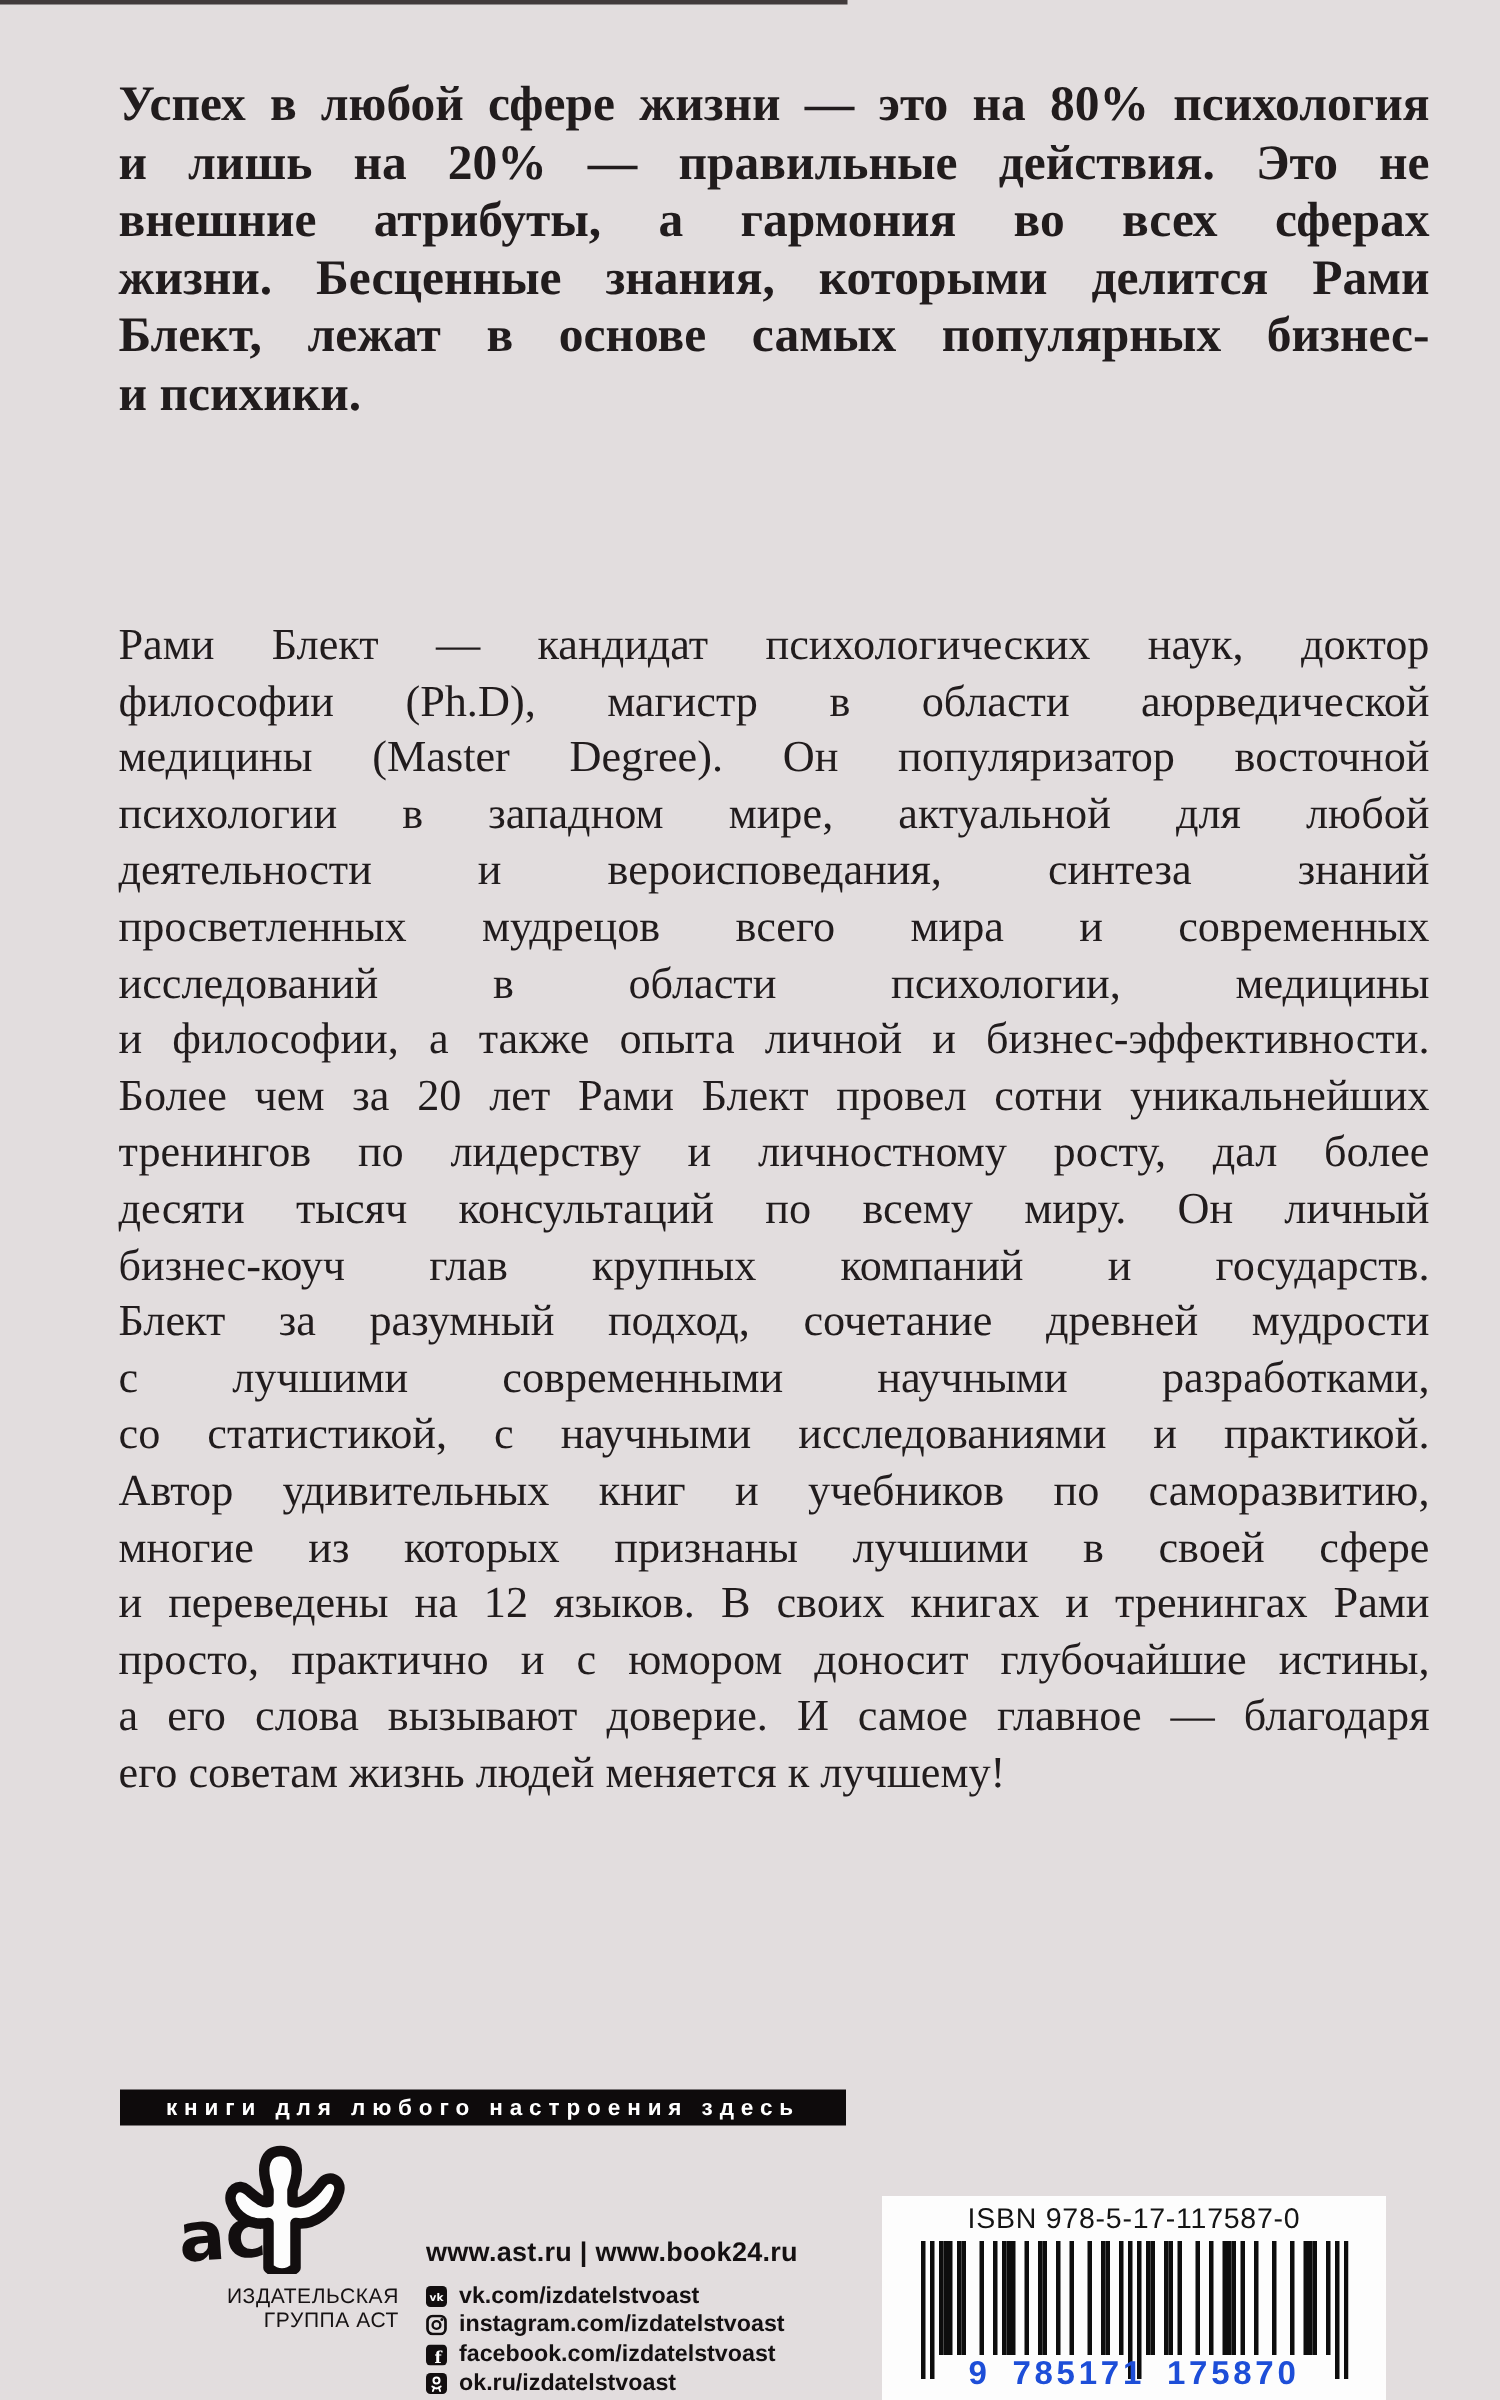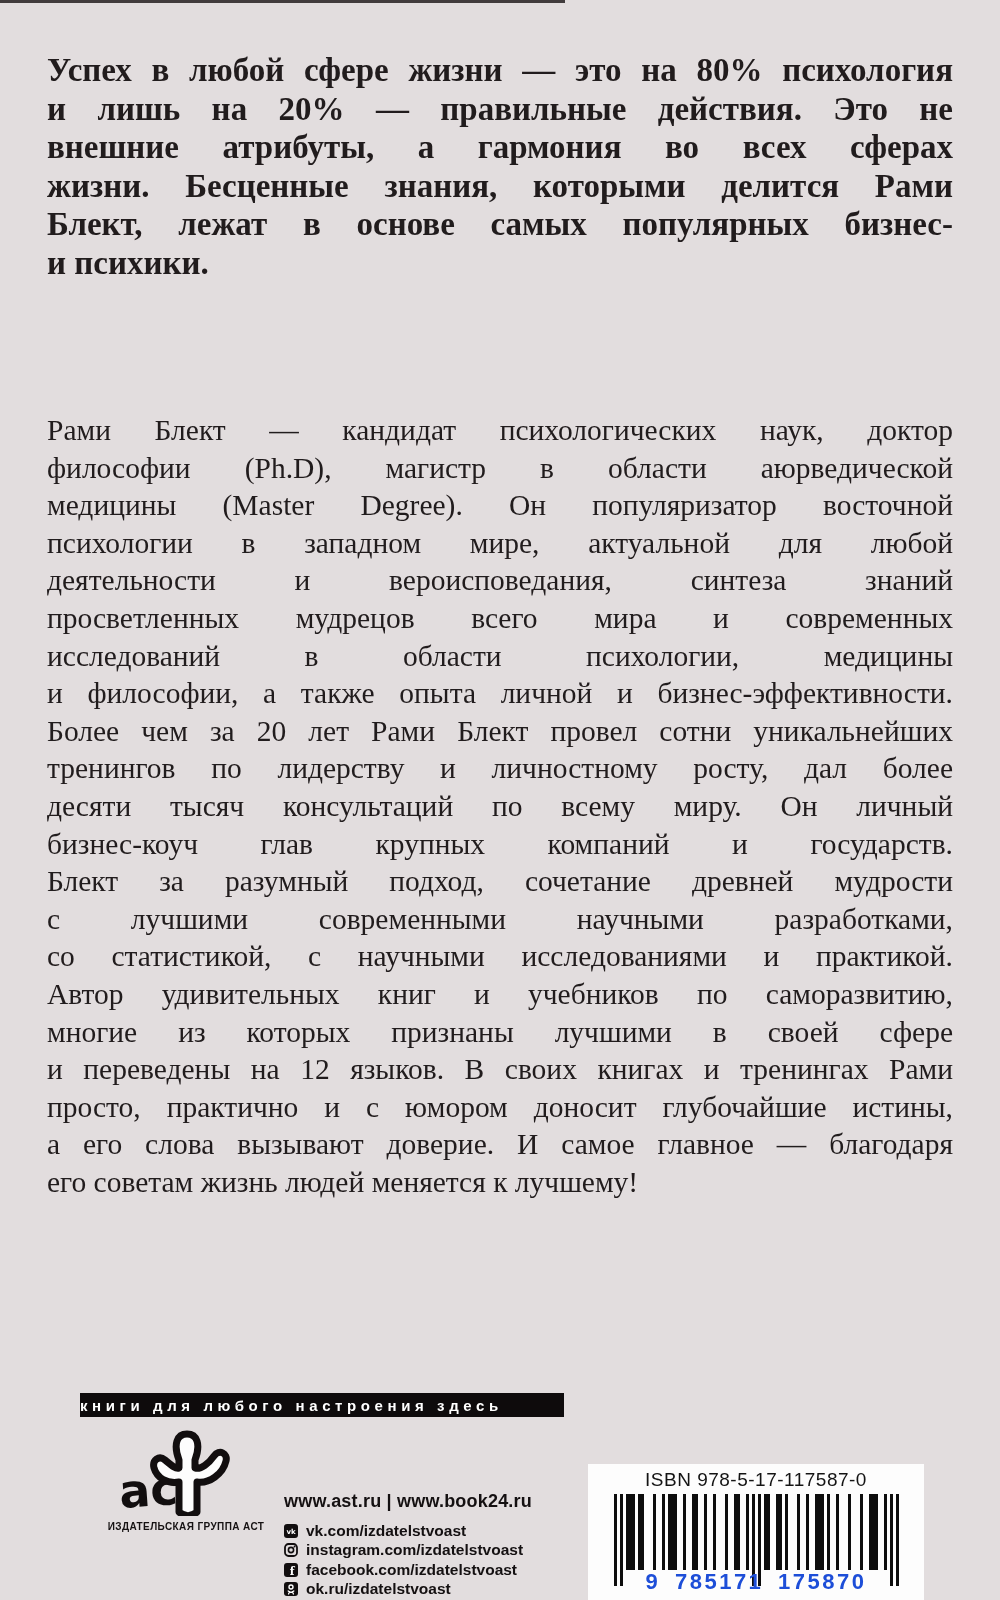--- a/index.html
+++ b/index.html
@@ -5,30 +5,30 @@
   html,body{margin:0;padding:0;background:#c9c4c6;}
   .page{position:relative;width:1000px;height:1600px;background:#e2ddde;overflow:hidden;
         font-family:"Liberation Serif",serif;color:#211c1d;}
   .top-strip{position:absolute;top:0;left:0;width:565px;height:3px;background:#241e20;opacity:.85;}
 
   
   .lead{position:absolute;left:47px;right:47px;top:51px;
         font-weight:bold;font-size:33px;line-height:38.6px;}
   .about{position:absolute;left:47px;right:47px;top:412px;
         font-size:29.5px;line-height:37.6px;}
-  .jline{text-align:justify;text-align-last:justify;}
+  .jline{text-align:justify;text-align-last:justify;margin-left:32px;}
   .jline.last{text-align-last:left;}
 
   
   .slogan-bar{position:absolute;left:80px;top:1393px;width:484px;height:24px;background:#0e0b0c;
-        color:#ffffff;display:flex;align-items:center;justify-content:flex-start;white-space:nowrap;
+        color:#ffffff;display:flex;align-items:center;justify-content:center;white-space:nowrap;
         font-family:"Liberation Sans",sans-serif;font-weight:bold;font-size:15px;letter-spacing:4.6px;}
   .ast-logo{position:absolute;left:106px;top:1430px;width:160px;text-align:center;}
-  .ast-caption{font-family:"Liberation Sans",sans-serif;font-size:10px;font-weight:bold;
-        letter-spacing:.4px;margin-top:1px;color:#161213;}
+  .ast-caption{font-family:"Liberation Sans",sans-serif;font-size:14px;font-weight:normal;
+        letter-spacing:.4px;margin-top:1px;color:#161213;text-align:right;}
   .contacts{position:absolute;left:284px;top:1491px;font-family:"Liberation Sans",sans-serif;color:#141011;}
   .websites{font-size:18px;font-weight:bold;margin-bottom:9px;letter-spacing:.2px;}
   .social-row{display:flex;align-items:center;gap:8px;height:19.5px;font-size:15.5px;font-weight:bold;text-align:right;}
   .sicon{width:14px;height:14px;flex:0 0 14px;}
 
   .barcode-box{position:absolute;left:588px;top:1464px;width:336px;height:161px;background:#fdfdfd;
         display:flex;flex-direction:column;align-items:center;}
   .isbn{font-family:"Liberation Sans",sans-serif;font-size:19px;margin-top:5px;color:#141414;letter-spacing:.5px;}
   .bars{margin-top:3px;}
   .digits{font-family:"Liberation Sans",sans-serif;font-size:22px;font-weight:bold;color:#1d4ed8;

